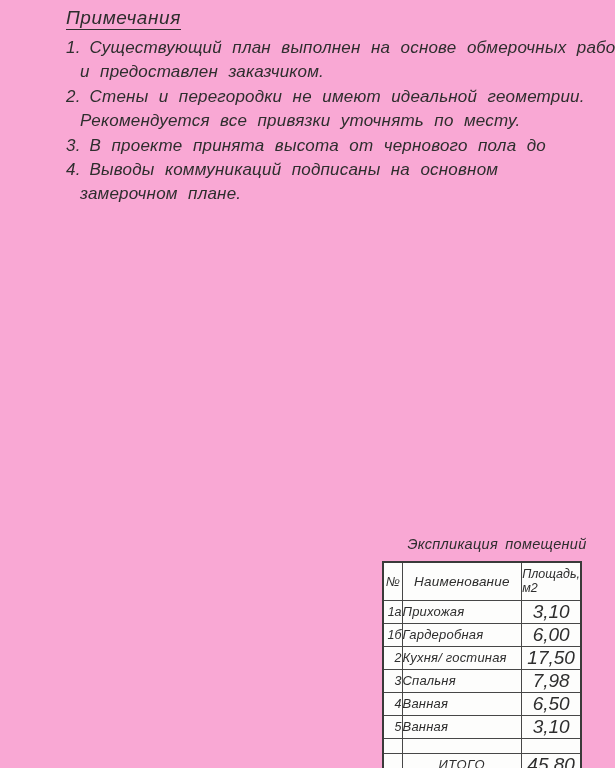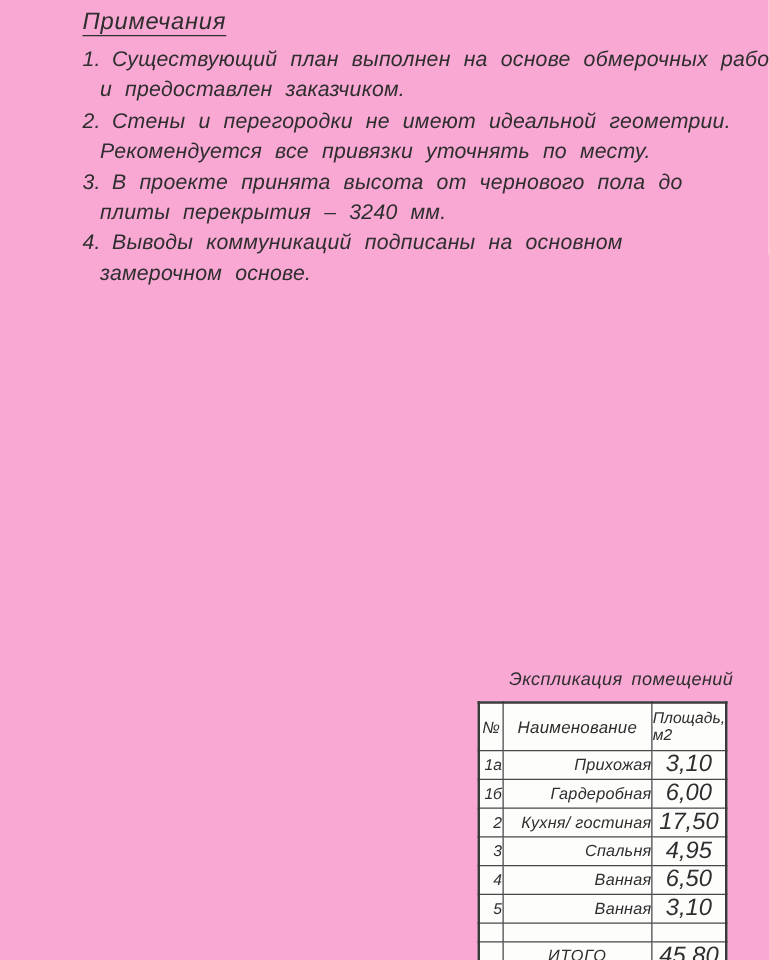--- a/index.html
+++ b/index.html
@@ -85,21 +85,21 @@
   .col-name { width: 153px; }
   .col-area { width: 52px; }
   .expl-table thead tr { height: 38px; }
   .expl-table tbody tr { height: 19px; }
   .expl-table tr.row-empty { height: 15px; }
   .expl-table tr.row-total { height: 21px; }
   .th-num   { font-size: 13px; text-align: center; }
   .th-name  { font-size: 13.5px; text-align: center; letter-spacing: 0.2px; }
   .th-area  { font-size: 12.5px; text-align: left; line-height: 14px; }
   .td-num   { font-size: 12.5px; text-align: right; }
-  .td-name  { font-size: 13px; text-align: right; padding-left: 8px; letter-spacing: 0.2px; }
+  .td-name  { font-size: 13px; text-align: left; padding-left: 8px; letter-spacing: 0.2px; }
   .td-area  { font-size: 19px; text-align: center; }
   .td-total-label { font-size: 13px; text-align: center; padding-left: 8px; letter-spacing: 0.6px; }
 </style>
 </head>
 <body>
 
 <div class="page">
 
   <div class="doc-title">Примечания</div>
 
@@ -110,26 +110,25 @@
       <div class="note-line cont">и предоставлен заказчиком.</div>
     </div>
 
     <div>
       <div class="note-line"><span class="note-num">2.</span><span>Стены и перегородки не имеют идеальной геометрии.</span></div>
       <div class="note-line cont">Рекомендуется все привязки уточнять по месту.</div>
     </div>
 
     <div>
       <div class="note-line"><span class="note-num">3.</span><span>В проекте принята высота от чернового пола до</span></div>
-      <div class="note-line cont">плиты перекрытия – 3240 мм.</div>
     </div>
 
     <div>
       <div class="note-line"><span class="note-num">4.</span><span>Выводы коммуникаций подписаны на основном</span></div>
-      <div class="note-line cont">замерочном основе.</div>
+      <div class="note-line cont">замерочном плане.</div>
     </div>
 
   </div>
 
   <div class="expl">
     <div class="expl-title">Экспликация помещений</div>
 
     <table class="expl-table">
       <colgroup>
         <col class="col-num">
@@ -158,21 +157,21 @@
           <td class="td-area">6,00</td>
         </tr>
         <tr>
           <td class="td-num">2</td>
           <td class="td-name">Кухня/ гостиная</td>
           <td class="td-area">17,50</td>
         </tr>
         <tr>
           <td class="td-num">3</td>
           <td class="td-name">Спальня</td>
-          <td class="td-area">4,95</td>
+          <td class="td-area">7,98</td>
         </tr>
         <tr>
           <td class="td-num">4</td>
           <td class="td-name">Ванная</td>
           <td class="td-area">6,50</td>
         </tr>
         <tr>
           <td class="td-num">5</td>
           <td class="td-name">Ванная</td>
           <td class="td-area">3,10</td>

